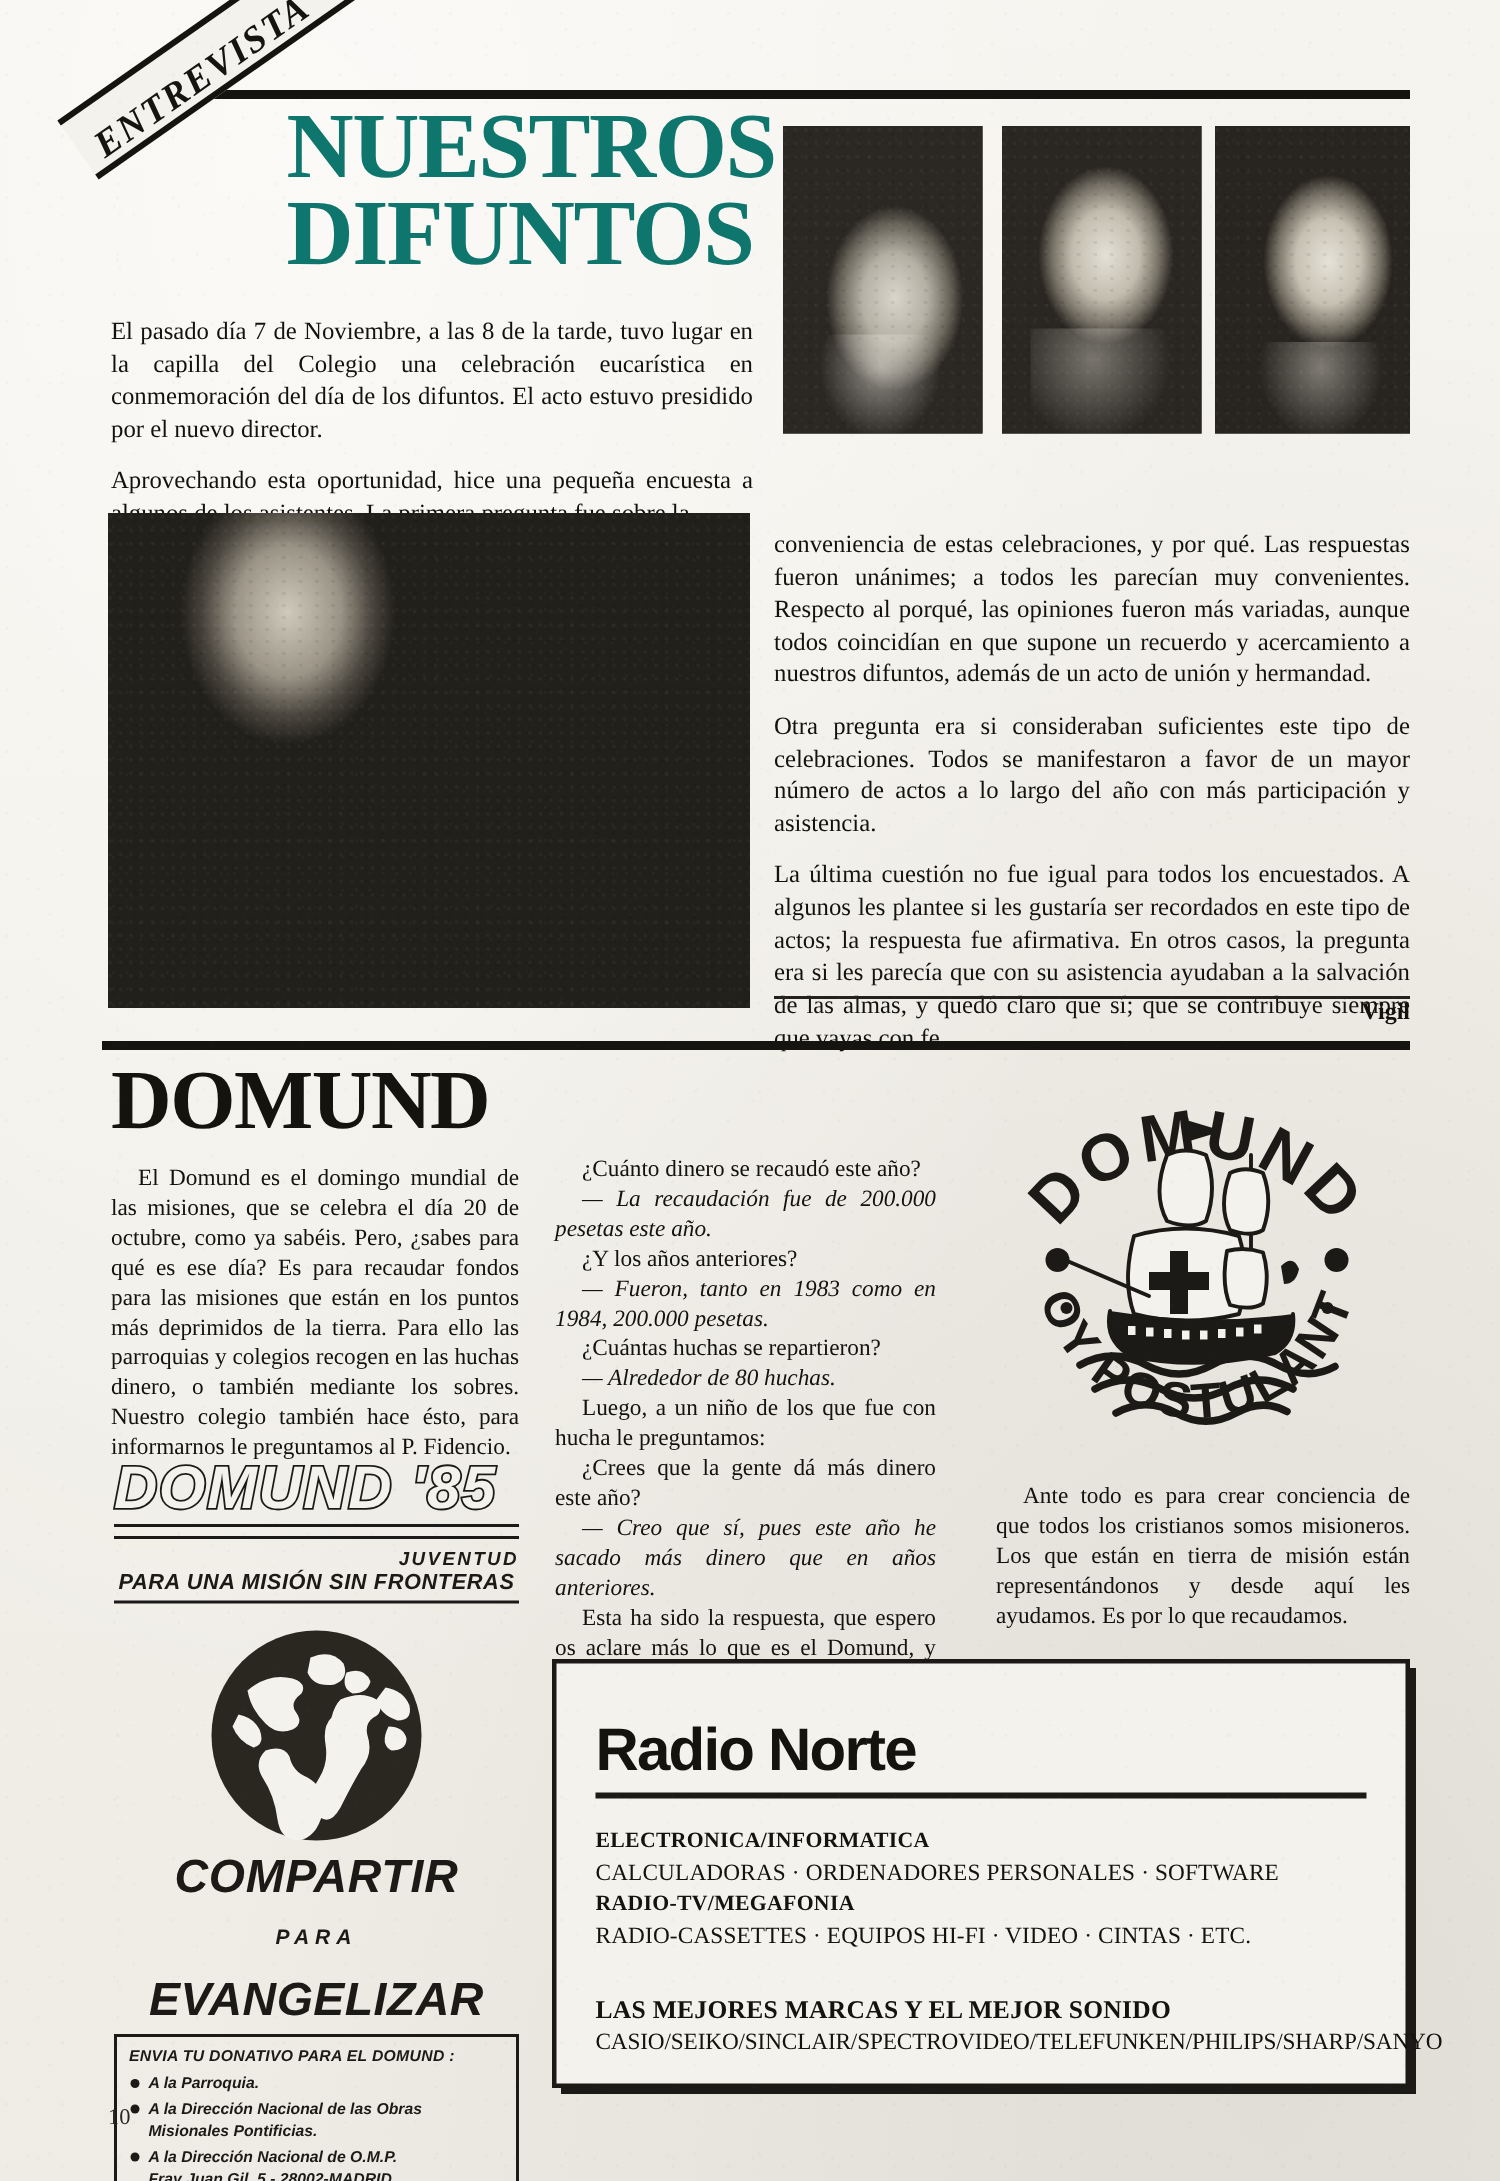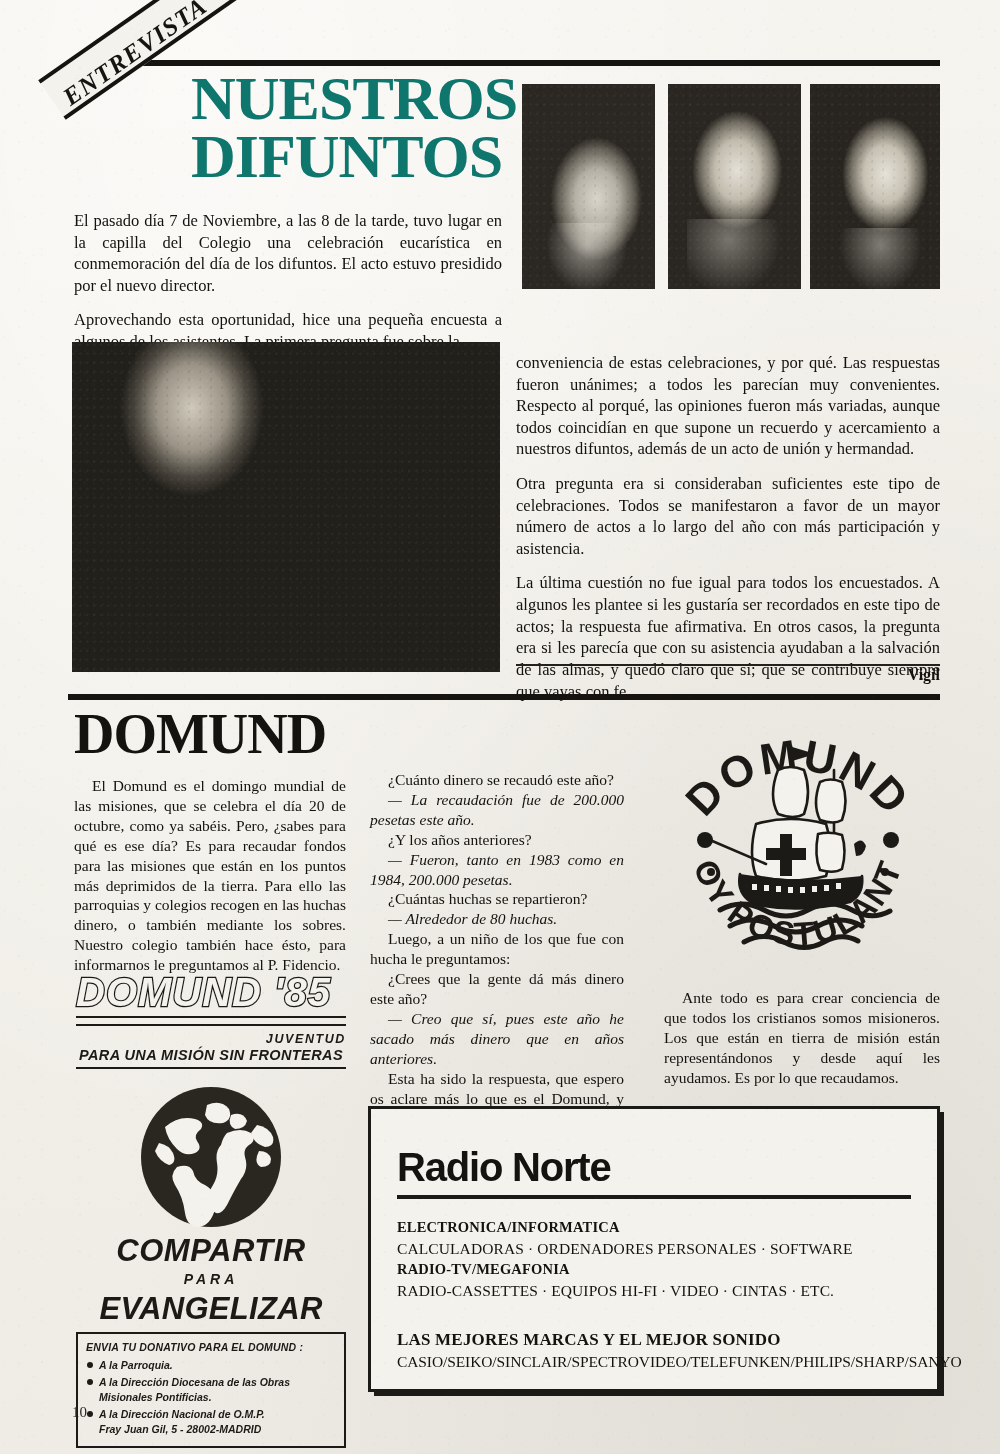--- a/index.html
+++ b/index.html
@@ -240,21 +240,21 @@
 
   .poster-slogan {
     text-align: center;
     font-family: "Liberation Sans", sans-serif;
     font-weight: bold;
     font-style: italic;
     color: #1c1a16;
     line-height: 1.02;
   }
   .poster-slogan .s1 { display: block; font-size: 31px; letter-spacing: .5px; }
-  .poster-slogan .s2 { display: block; font-size: 14px; letter-spacing: 4px; margin: 6px 0; }
+  .poster-slogan .s2 { display: block; font-size: 14px; letter-spacing: 4px; margin: 18px 0; }
   .poster-slogan .s3 { display: block; font-size: 31px; letter-spacing: .3px; }
 
   .donation-box {
     border: 2.5px solid #1c1a16;
     margin-top: 8px;
     padding: 6px 20px 7px 8px;
     font-family: "Liberation Sans", sans-serif;
     font-style: italic;
     font-weight: bold;
     font-size: 10.5px;
@@ -505,21 +505,21 @@
     <div class="poster-slogan">
       <span class="s1">COMPARTIR</span>
       <span class="s2">PARA</span>
       <span class="s3">EVANGELIZAR</span>
     </div>
 
     <div class="donation-box">
       <div class="dhead">ENVIA TU DONATIVO PARA EL DOMUND :</div>
       <ul>
           <li><span class="bullet"></span><span>A la Parroquia.</span></li>
-          <li><span class="bullet"></span><span>A la Dirección Diocesana de las Obras</span><span class="sub">Misionales Pontificias.</span></li>
+          <li><span class="bullet"></span><span>A la Dirección Nacional de las Obras</span><span class="sub">Misionales Pontificias.</span></li>
           <li><span class="bullet"></span><span>A la Dirección Nacional de O.M.P.</span><span class="sub">Fray Juan Gil, 5 - 28002-MADRID</span></li>
         </ul>
     </div>
 
     <div class="poster-foot">OBRAS   MISIONALES   PONTIFICIAS</div>
   </div>
 
   <div class="ad-radio">
     <div class="ad-logo">Radio Norte</div>
     <div class="ad-rule"></div>

